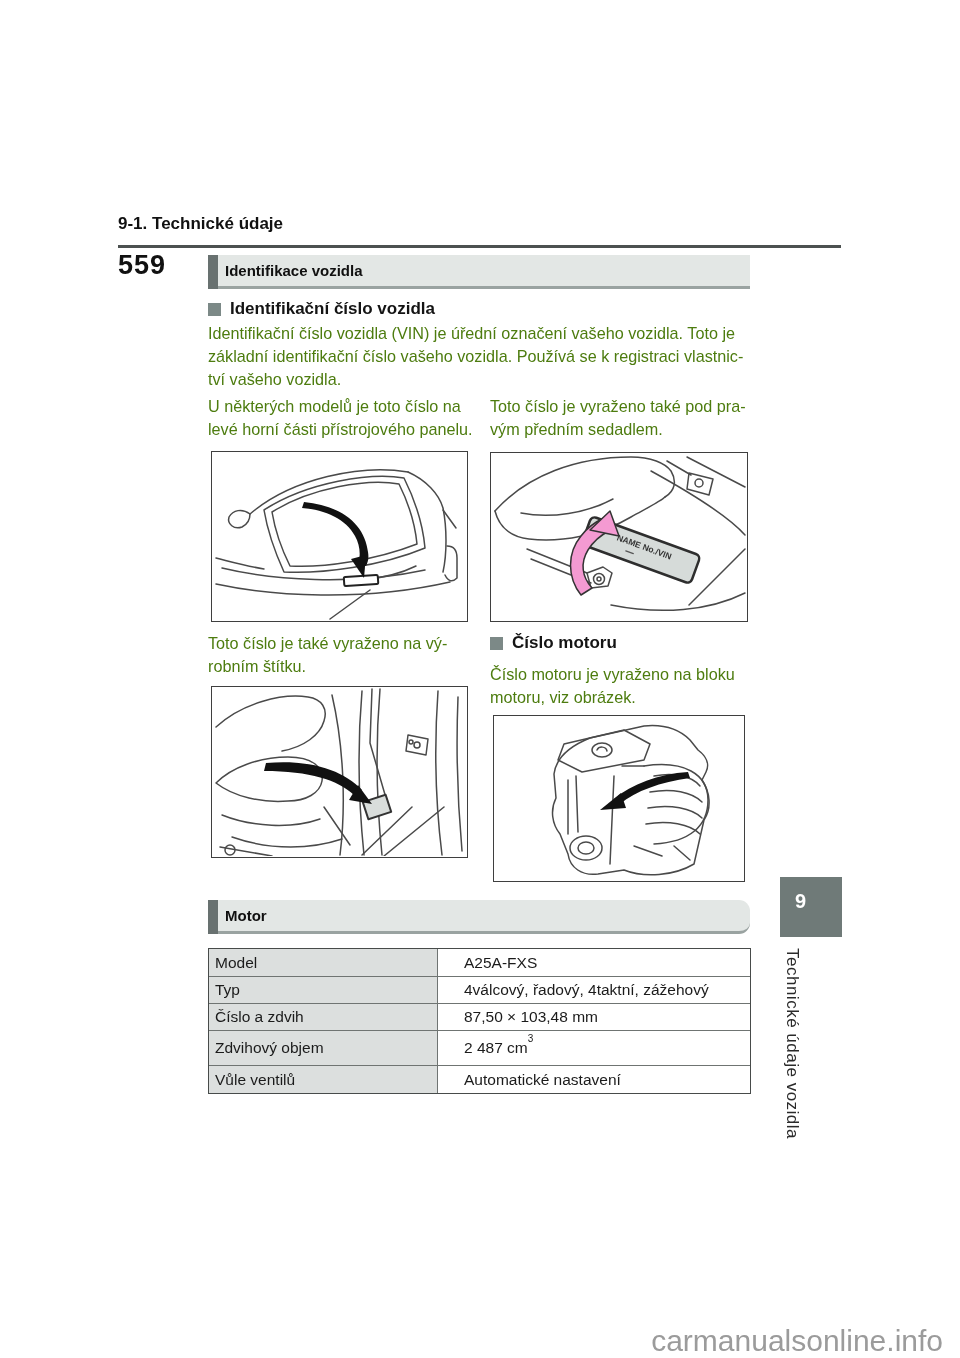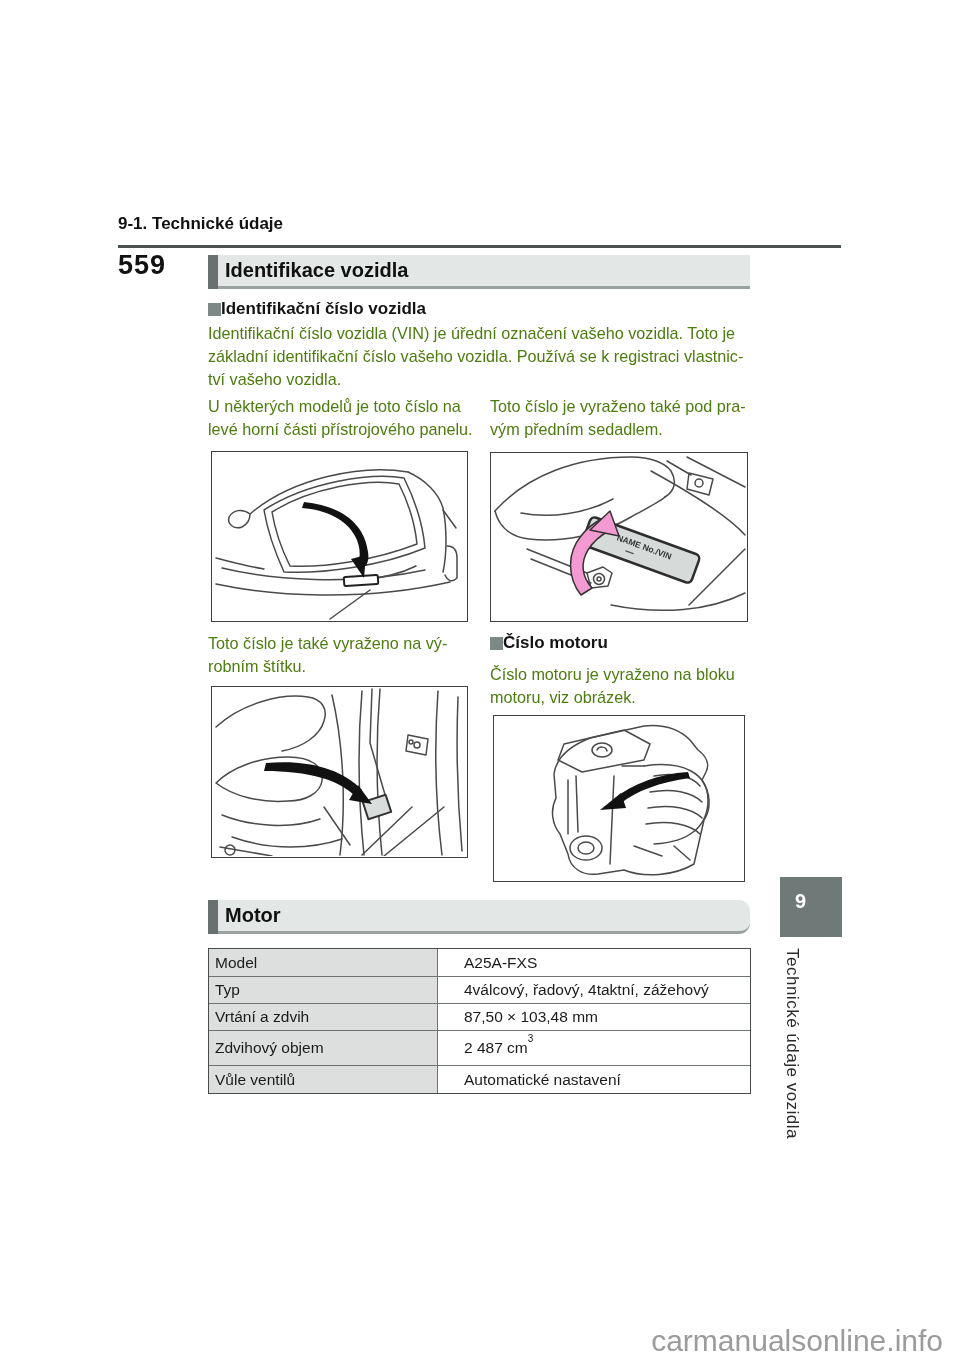--- a/index.html
+++ b/index.html
@@ -11,24 +11,24 @@
                justify-content:flex-end;align-items:baseline;gap:16px;flex-direction:column;}
   .page-header .crumb{font-size:17px;font-weight:bold;color:#111;}
   .page-header .pagenum{font-size:27px;font-weight:bold;letter-spacing:1px;color:#111;}
   .header-rule{position:absolute;left:118px;top:245px;width:723px;height:3px;background:#4c5150;}
 
   
   .section-bar{position:absolute;left:208px;width:542px;height:31px;background:#e3e7e5;
                border-bottom:3px solid #9aa3a1;}
   .section-bar .accent{position:absolute;left:0;top:0;width:10px;height:34px;background:#687170;}
   .section-bar .bar-title{position:absolute;left:17px;top:0;line-height:31px;
-                          font-size:20px;font-weight:bold;color:#101010;white-space:nowrap;}
-
-  
-  .sub-heading{position:absolute;display:flex;align-items:center;
+                          font-size:15px;font-weight:bold;color:#101010;white-space:nowrap;}
+
+  
+  .sub-heading{position:absolute;display:flex;align-items:center;gap:9px;
                font-weight:bold;font-size:17px;color:#141414;white-space:nowrap;}
   .bullet{width:13px;height:13px;background:#7c8987;flex:0 0 auto;}
 
   
   .body-text{position:absolute;font-size:16.2px;line-height:23px;color:#4d7c0f;white-space:nowrap;}
 
   
   .figure{position:absolute;border:1.5px solid #3f3f3f;background:#fff;box-sizing:border-box;}
   .figure svg{display:block;}
 
@@ -208,21 +208,21 @@
   <div class="spec-table">
     <div class="spec-row" style="height:27px;">
       <div class="spec-label">Model</div>
       <div class="spec-value">A25A-FXS</div>
     </div>
     <div class="spec-row" style="height:26px;">
       <div class="spec-label">Typ</div>
       <div class="spec-value">4válcový, řadový, 4taktní, zážehový</div>
     </div>
     <div class="spec-row" style="height:26px;">
-      <div class="spec-label">Vrtání a zdvih</div>
+      <div class="spec-label">Číslo a zdvih</div>
       <div class="spec-value">87,50 × 103,48 mm</div>
     </div>
     <div class="spec-row" style="height:34px;">
       <div class="spec-label">Zdvihový objem</div>
       <div class="spec-value">
         <span><span>2 487 cm</span><sup>3</sup></span>
       </div>
     </div>
     <div class="spec-row" style="height:27px;">
       <div class="spec-label">Vůle ventilů</div>

